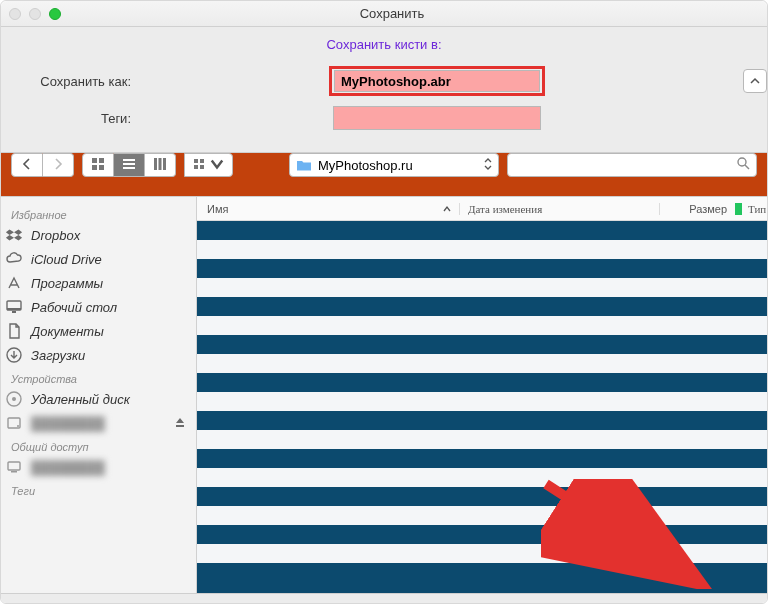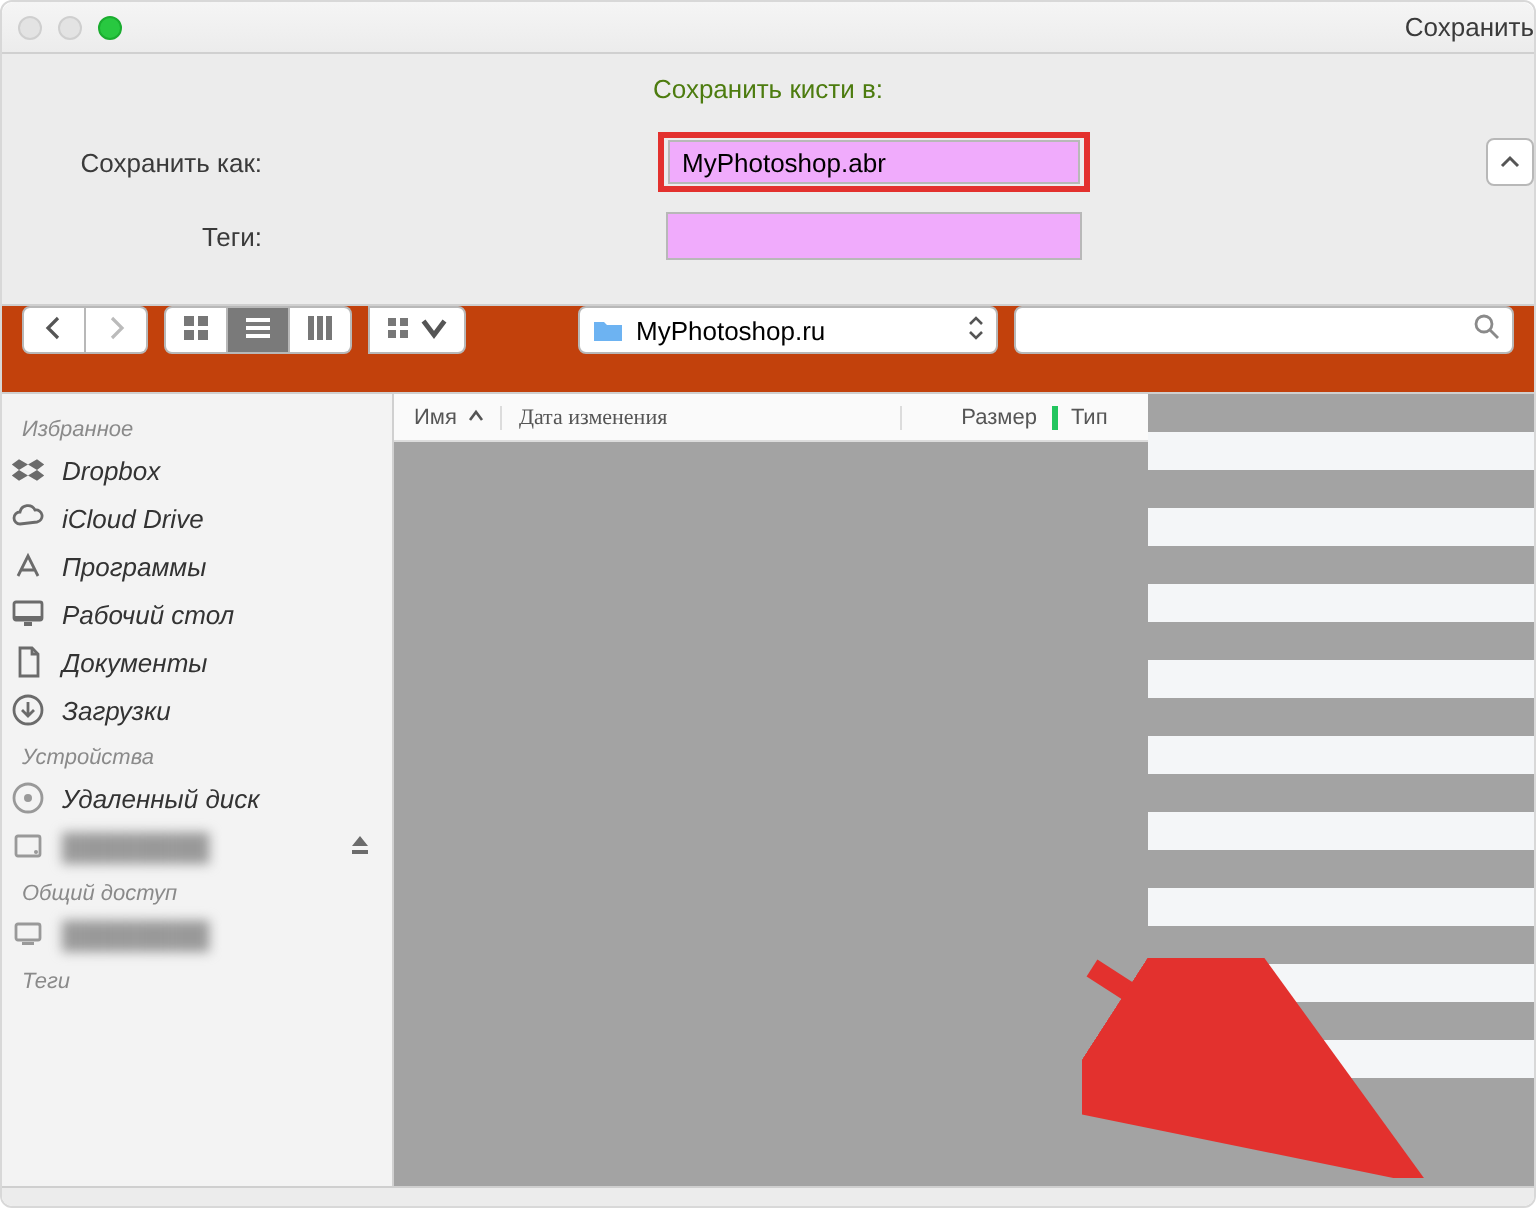--- a/index.html
+++ b/index.html
@@ -24,36 +24,36 @@
     padding: 0 8px;
     position: relative;
     border-radius: 6px 6px 0 0;
   }
   .traffic { display: flex; gap: 8px; }
   .tl-dot { width: 12px; height: 12px; border-radius: 50%; }
   .tl-close { background: #e3e3e3; border: 1px solid #cfcfcf; }
   .tl-min { background: #e3e3e3; border: 1px solid #cfcfcf; }
   .tl-zoom { background: #28c840; border: 1px solid #1aad2f; }
   .titlebar-title {
-    position: absolute; left: 16px; right: 0; text-align: right;
+    position: absolute; left: 16px; right: 0; text-align: center;
     font-size: 13px; color: #3a3a3a; pointer-events: none;
   }
 
   
   .top-section {
     background: #ececec;
     border-bottom: 1px solid #cfcfcf;
     padding: 10px 0 12px;
   }
-  .subtitle { text-align: center; font-size: 13px; color: #4d7c0f; margin-bottom: 14px; }
+  .subtitle { text-align: center; font-size: 13px; color: #6d28d9; margin-bottom: 14px; }
   .form-row { display: flex; align-items: center; justify-content: space-between; margin-bottom: 10px; gap: 8px; }
   .form-label { width: 130px; text-align: right; color: #3a3a3a; }
   .text-input {
-    width: 208px; height: 24px; background: #f0abfc; border: 1px solid #b8b8b8;
-    padding: 2px 6px; font-size: 13px;
+    width: 208px; height: 24px; background: #fca5a5; border: 1px solid #b8b8b8;
+    padding: 2px 6px; font-size: 13px; font-weight: bold;
   }
   .filename-wrap {
     border: 3px solid #e3312e; padding: 1px;
     width: 216px; height: 30px; display: flex; align-items: center; justify-content: center;
   }
   .filename-wrap .text-input { border: 1px solid #b8b8b8; width: 206px; height: 22px; }
   .expand-btn {
     width: 24px; height: 24px; border: 1px solid #b8b8b8; border-radius: 4px;
     background: #fff; display: flex; align-items: center; justify-content: center;
   }
@@ -105,29 +105,29 @@
     padding: 6px 10px 2px;
   }
   .sb-item {
     display: flex; align-items: center; gap: 8px;
     padding: 3px 10px 3px 4px; font-size: 13px; color: #333;
   }
   .sb-item .sb-icon { width: 18px; height: 18px; display: flex; align-items: center; justify-content: center; color: #6b6b6b; flex: 0 0 18px; }
   .sb-item .blur { filter: blur(3px); color: #999; }
   .sb-item .eject { margin-left: auto; color: #6b6b6b; }
 
-  .listing { flex: 1; background: #a3a3a3; display: flex; flex-direction: row; }
+  .listing { flex: 1; background: #0c4a6e; display: flex; flex-direction: column; }
   .list-header {
     height: 24px; background: #fafafa; border-bottom: 1px solid #dcdcdc;
     display: flex; align-items: center; font-size: 11px; color: #555;
   }
   .col-name { flex: 1; padding-left: 10px; display: flex; align-items: center; gap: 6px; }
   .col-date { width: 200px; border-left: 1px solid #dcdcdc; padding-left: 8px; font-family: Liberation Serif, serif; }
   .col-size { width: 76px; text-align: right; padding-right: 8px; border-left: 1px solid #dcdcdc; }
-  .col-type { width: 48px; border-left: 3px solid #22c55e; padding-left: 6px; }
+  .col-type { width: 32px; border-left: 7px solid #22c55e; padding-left: 6px; font-family: Liberation Serif, serif; }
   .sort-ind svg { width: 8px; height: 8px; }
   .list-body { flex: 1; overflow: hidden; }
   .row { height: 19px; }
   .row:nth-child(even) { background: #f4f6f8; }
 
   
   .bottom {
     height: 54px; border-top: 1px solid #cfcfcf; background: #ececec;
     display: flex; align-items: center; padding: 0 12px; gap: 10px;
   }

